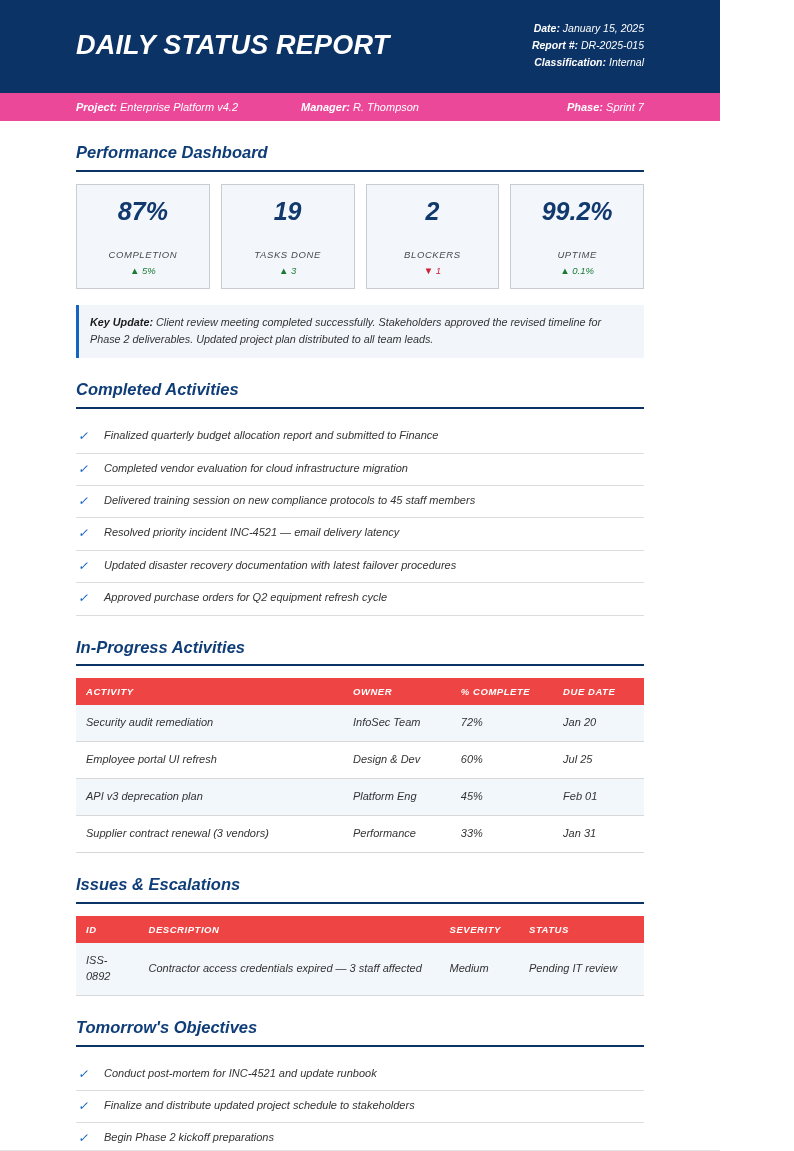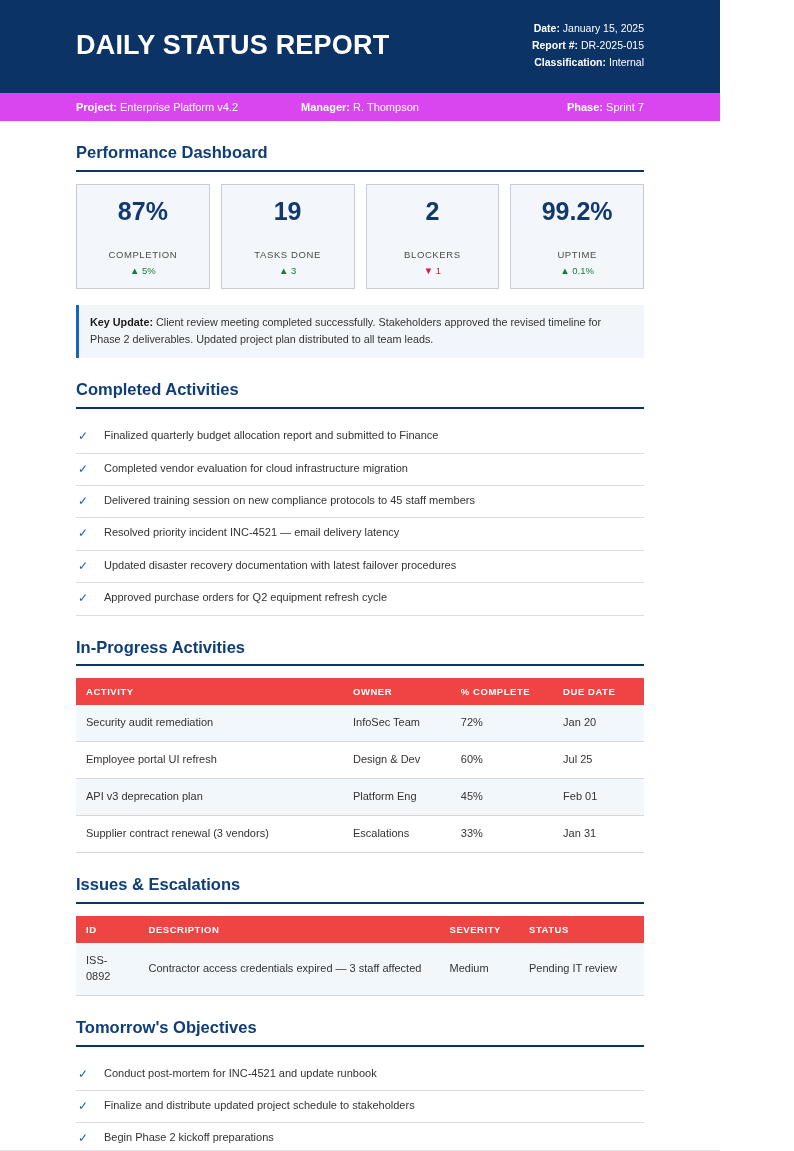--- a/index.html
+++ b/index.html
@@ -15,20 +15,21 @@
     -webkit-font-smoothing: antialiased;
   }
   .page {
     position: relative;
     width: 720px;
     height: 1151px;
     background: #ffffff;
     box-sizing: border-box;
     border-bottom: 1px solid #e3e3e3;
     overflow: hidden;
+    font-style: italic;
   }
 
   
   .doc-header {
     background: #0b3365;
     padding: 20px 76px 22px 76px;
     display: flex;
     align-items: center;
     justify-content: space-between;
     min-height: 50px;
@@ -46,21 +47,21 @@
     text-align: right;
     color: #ffffff;
     font-size: 10.5px;
     line-height: 1.62;
     white-space: nowrap;
   }
   .header-meta .mk { font-weight: bold; }
 
   
   .project-band {
-    background: #d946ef;
+    background: #ec4899;
     color: #ffffff;
     font-size: 11px;
     padding: 8px 76px;
     display: flex;
     align-items: center;
     justify-content: space-between;
     box-sizing: border-box;
   }
   .project-band .bk { font-weight: bold; }
   .band-cell.left   { flex: 1 1 0; text-align: left; }
@@ -314,21 +315,21 @@
           <td>Jul 25</td>
         </tr>
         <tr>
           <td>API v3 deprecation plan</td>
           <td>Platform Eng</td>
           <td>45%</td>
           <td>Feb 01</td>
         </tr>
         <tr>
           <td>Supplier contract renewal (3 vendors)</td>
-          <td>Escalations</td>
+          <td>Performance</td>
           <td>33%</td>
           <td>Jan 31</td>
         </tr>
       </tbody>
     </table>
 
     <h2 class="section-title">Issues &amp; Escalations</h2>
     <div class="section-rule"></div>
 
     <table class="data-table">

